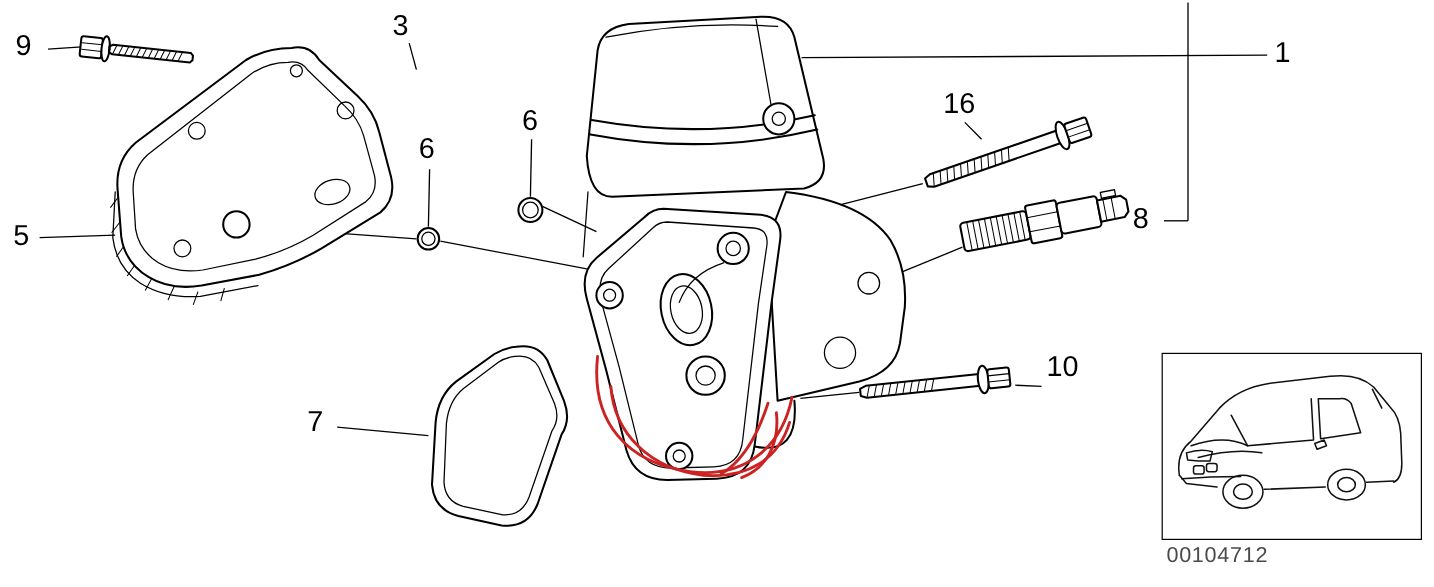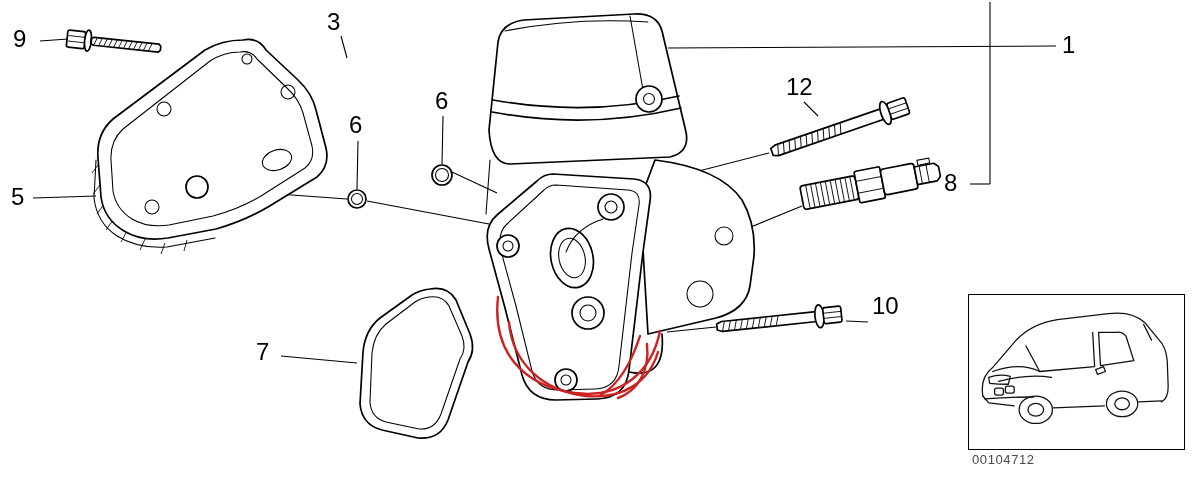--- a/index.html
+++ b/index.html
@@ -19,21 +19,21 @@
   .callout {
     position:absolute; font-size:24px; line-height:1; color:#000;
     font-family:"Liberation Sans", sans-serif; cursor:pointer; user-select:none;
   }
   .thumb-box {
     position:absolute; left:968px; top:294px; width:217px; height:156px;
     border:1.6px solid #000; background:#fff;
   }
   .diagram-id {
     position:absolute; left:972px; top:452px;
-    font-size:13px; letter-spacing:0.6px; color:var(--id_text,#4a4a4a);
+    font-size:18px; letter-spacing:0.6px; color:var(--id_text,#4a4a4a);
     font-family:"Liberation Sans", sans-serif;
   }
 </style>
 </head>
 <body>
 
 <div class="stage">
 
   <svg class="artwork" width="1195" height="489" viewBox="0 0 1195 489" xmlns="http://www.w3.org/2000/svg">
 
@@ -157,21 +157,21 @@
 
   <div class="callout" style="left:1062px; top:33px;">1</div>
   <div class="callout" style="left:327px;  top:10px;">3</div>
   <div class="callout" style="left:11px;   top:185px;">5</div>
   <div class="callout" style="left:349px;  top:113px;">6</div>
   <div class="callout" style="left:435px;  top:89px;">6</div>
   <div class="callout" style="left:256px;  top:340px;">7</div>
   <div class="callout" style="left:944px;  top:171px;">8</div>
   <div class="callout" style="left:13px;   top:27px;">9</div>
   <div class="callout" style="left:872px;  top:294px;">10</div>
-  <div class="callout" style="left:786px;  top:75px;">12</div>
+  <div class="callout" style="left:786px;  top:75px;">16</div>
 
   <div class="thumb-box">
     <svg width="214" height="153" viewBox="0 0 218 156" xmlns="http://www.w3.org/2000/svg">
       <g stroke="#111" fill="none" stroke-width="1.3" stroke-linecap="round" stroke-linejoin="round">
         <path d="M14,103 Q11,84 24,74 L48,46 Q64,29 90,25 L142,19 Q166,16 179,28 L193,45 Q201,53 202,67 L203,93 Q203,106 196,109"></path>
         <path d="M14,103 L20,110 L46,113"></path>
         <ellipse cx="68" cy="117" rx="17" ry="14"></ellipse>
         <ellipse cx="68" cy="117" rx="8" ry="6.5"></ellipse>
         <path d="M86,115 L138,113"></path>
         <ellipse cx="156" cy="111" rx="16" ry="13"></ellipse>

